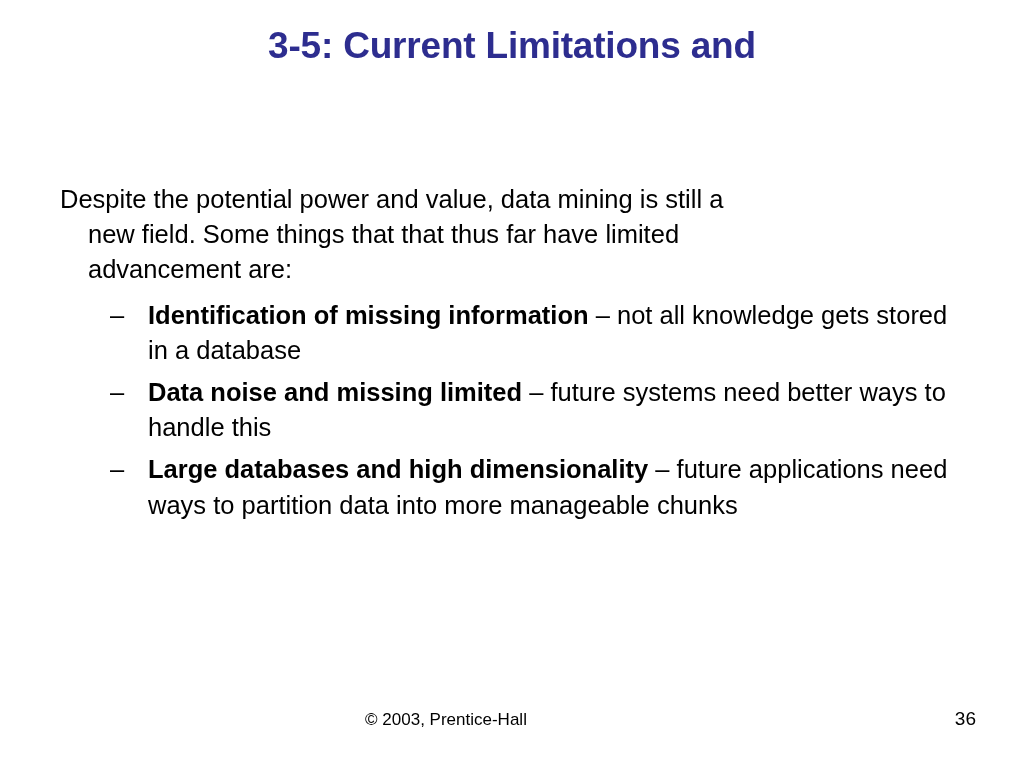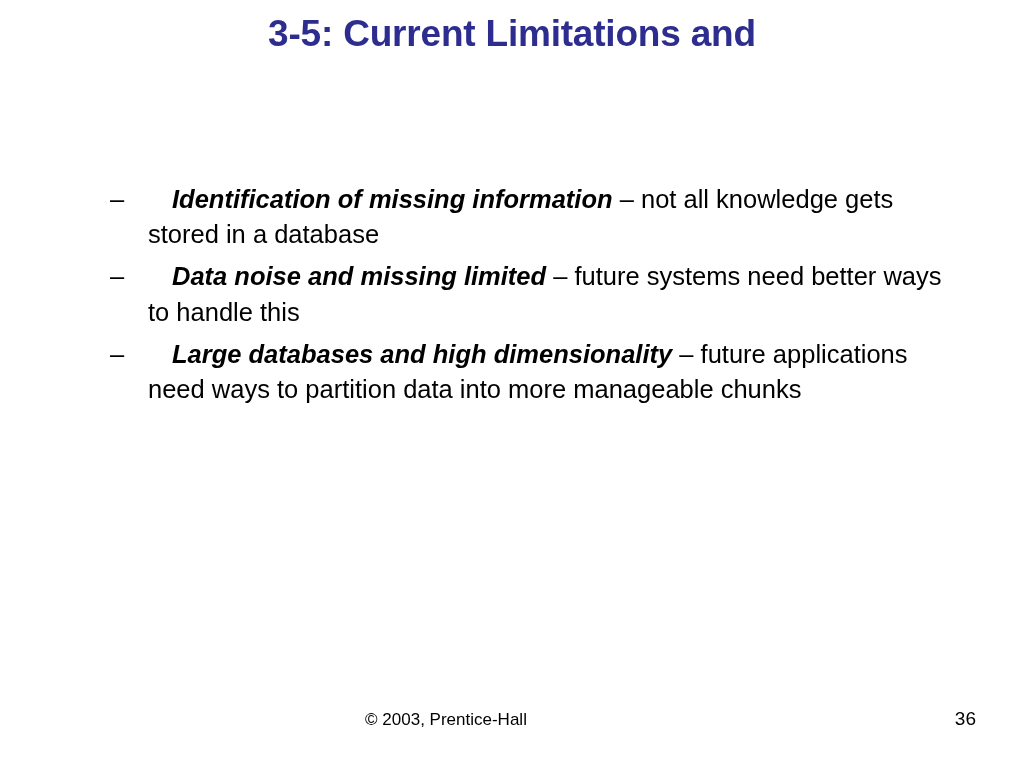--- a/index.html
+++ b/index.html
@@ -15,21 +15,21 @@
     overflow: hidden;
   }
   .slide {
     position: relative;
     width: 1024px;
     height: 768px;
     box-sizing: border-box;
   }
   .slide-title {
     position: absolute;
-    top: 10px;
+    top: 22px;
     left: 72px;
     width: 880px;
     text-align: center;
     color: #2d2d8f;
     font-size: 37px;
     font-weight: bold;
     line-height: 1.32;
     letter-spacing: -0.2px;
   }
   .body-block {
@@ -60,22 +60,20 @@
     margin: 0 0 7px 0;
     padding-left: 38px;
   }
   ul.bullets > li .dash {
     position: absolute;
     left: 0;
     top: 0;
   }
   .em {
     font-weight: bold;
-    font-style: italic;
-    margin-left: 24px;
   }
   .footer-left {
     position: absolute;
     bottom: 38px;
     left: 0;
     width: 892px;
     text-align: center;
     font-size: 17px;
   }
   .footer-right {
@@ -89,20 +87,25 @@
 <body>
 
 <div class="slide">
 
   <div class="slide-title">
     <div>3-5: Current Limitations and</div>
   </div>
 
   <div class="body-block">
 
+    <p class="lead-para">
+      <span>Despite the potential power and value, data mining is still a</span>
+      <span class="cont">new field.  Some things that that thus far have limited</span>
+      <span class="cont">advancement are:</span>
+    </p>
 
     <ul class="bullets">
       <li>
         <span class="dash">–</span>
         <span class="em">Identification of missing information</span><span> – not all knowledge gets stored in a database</span>
       </li>
       <li>
         <span class="dash">–</span>
         <span class="em">Data noise and missing limited</span><span> – future systems need better ways to handle this</span>
       </li>

